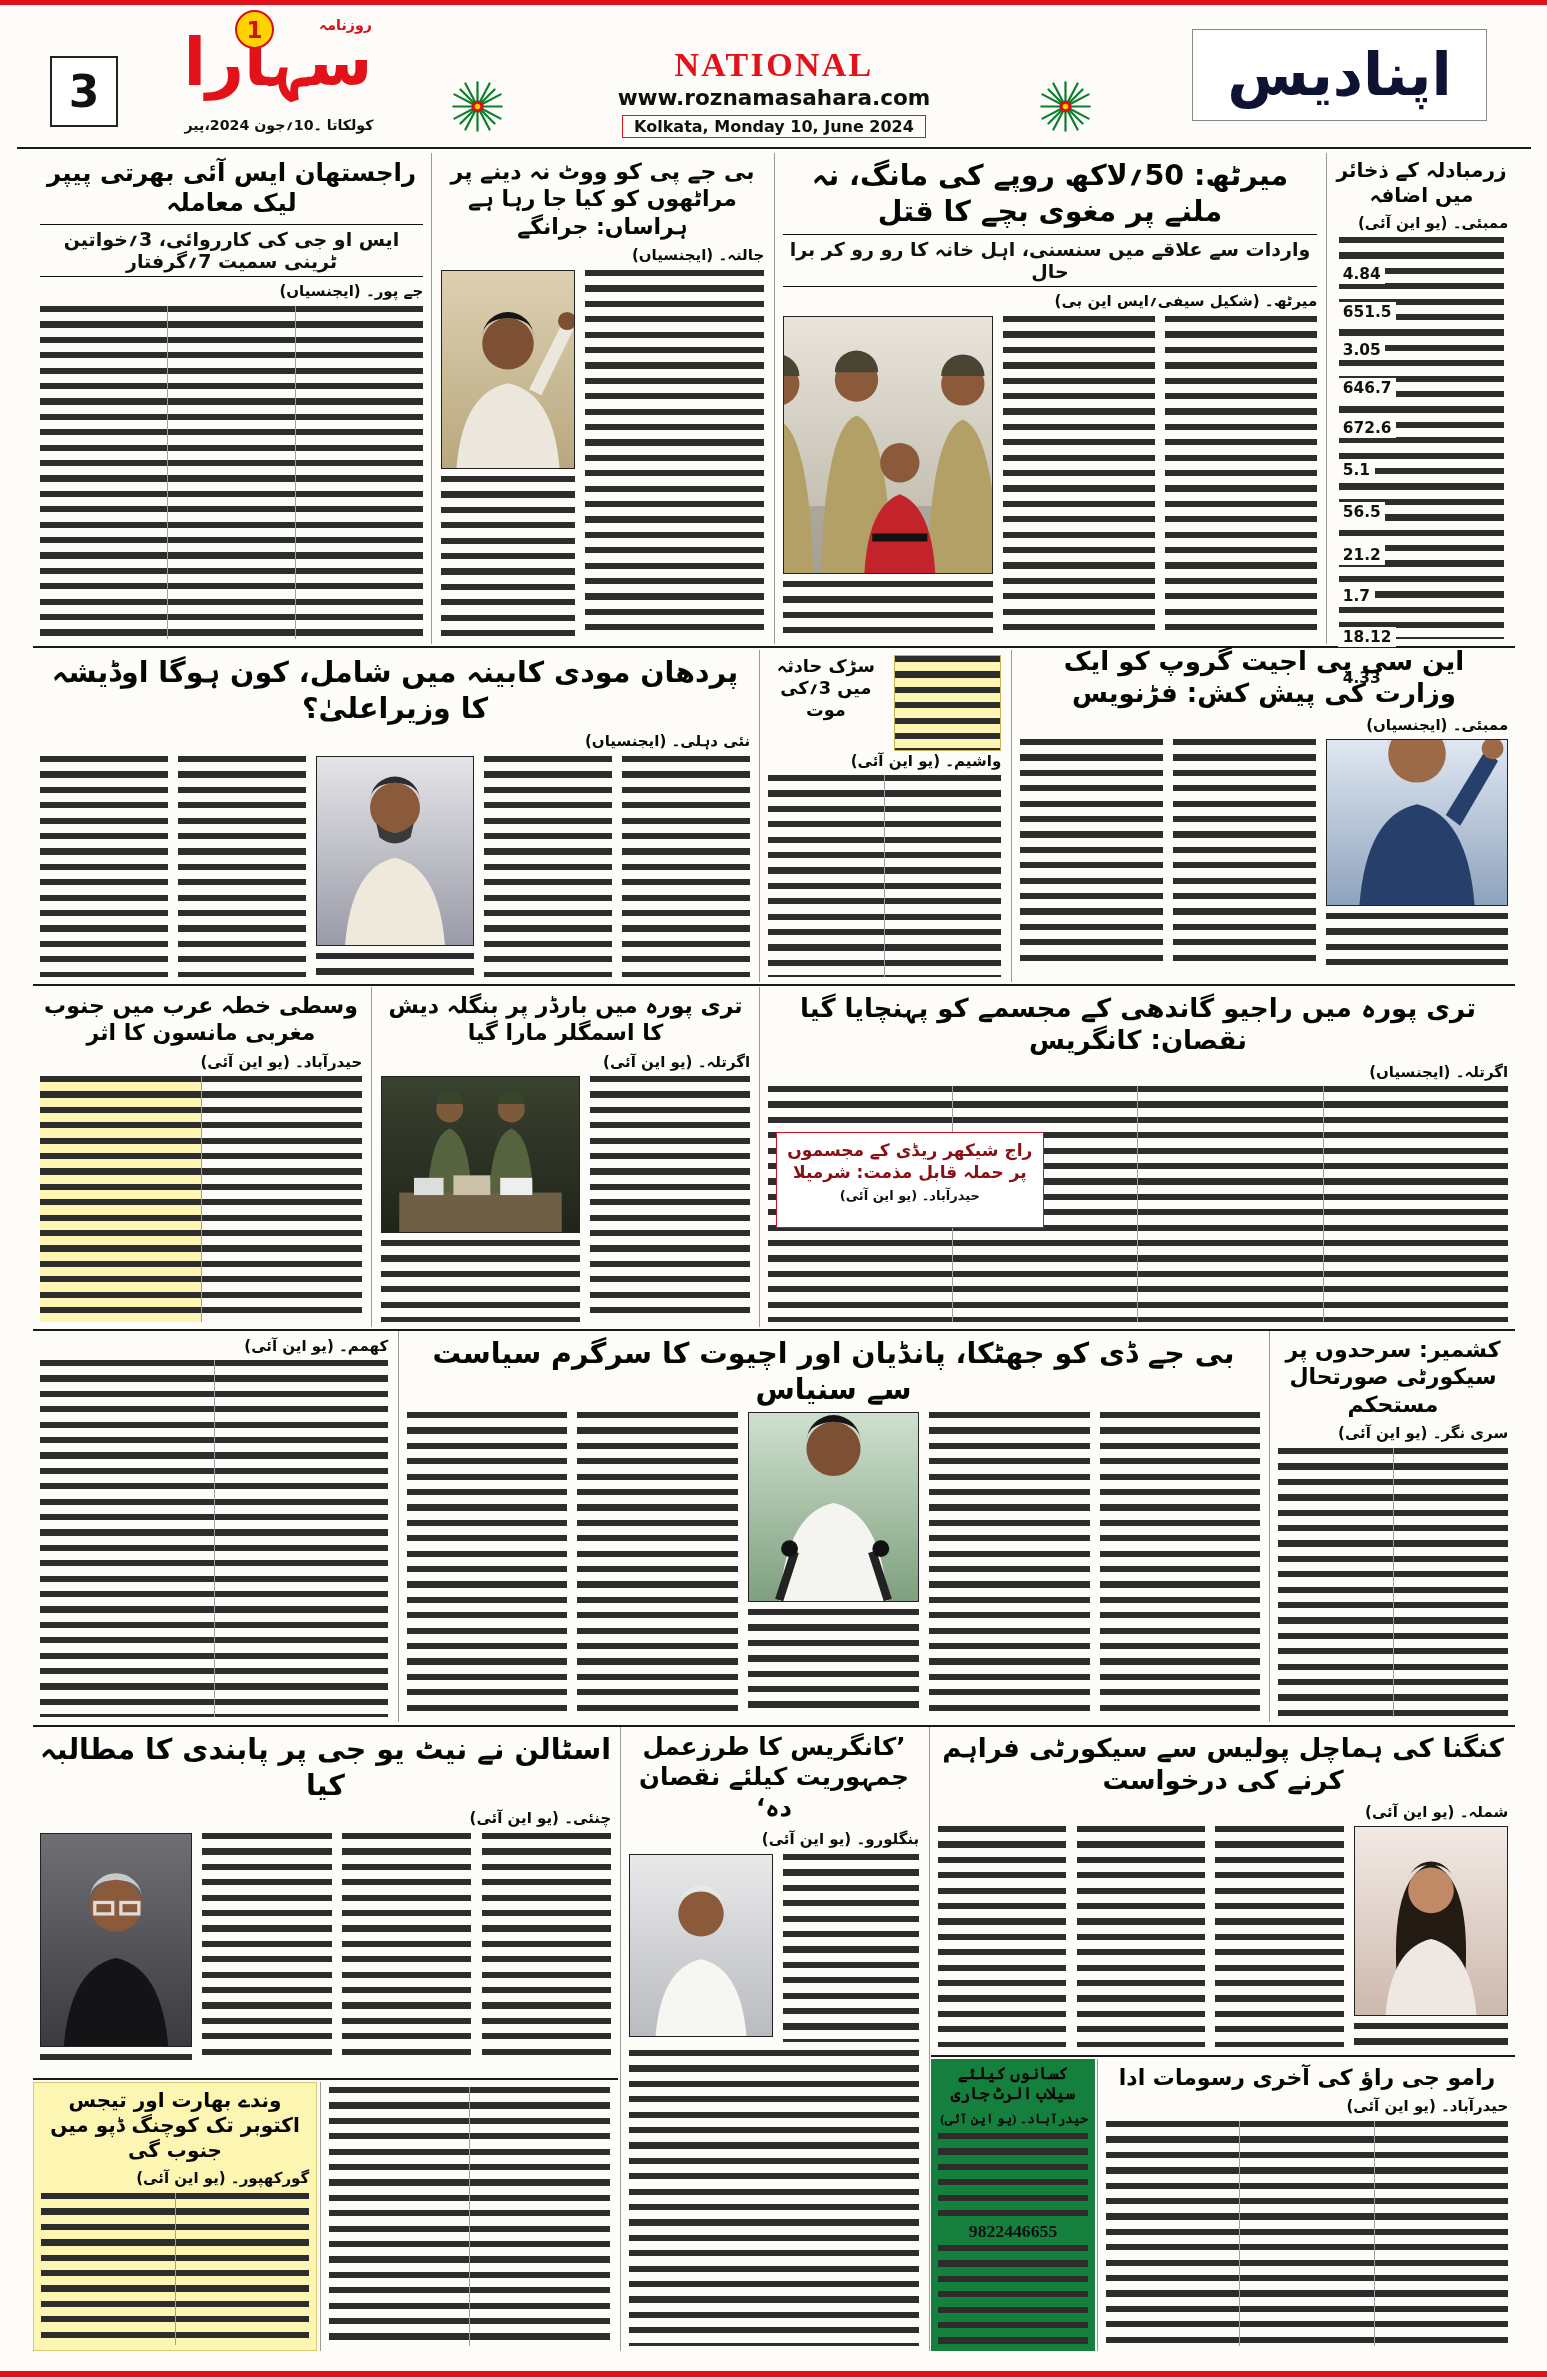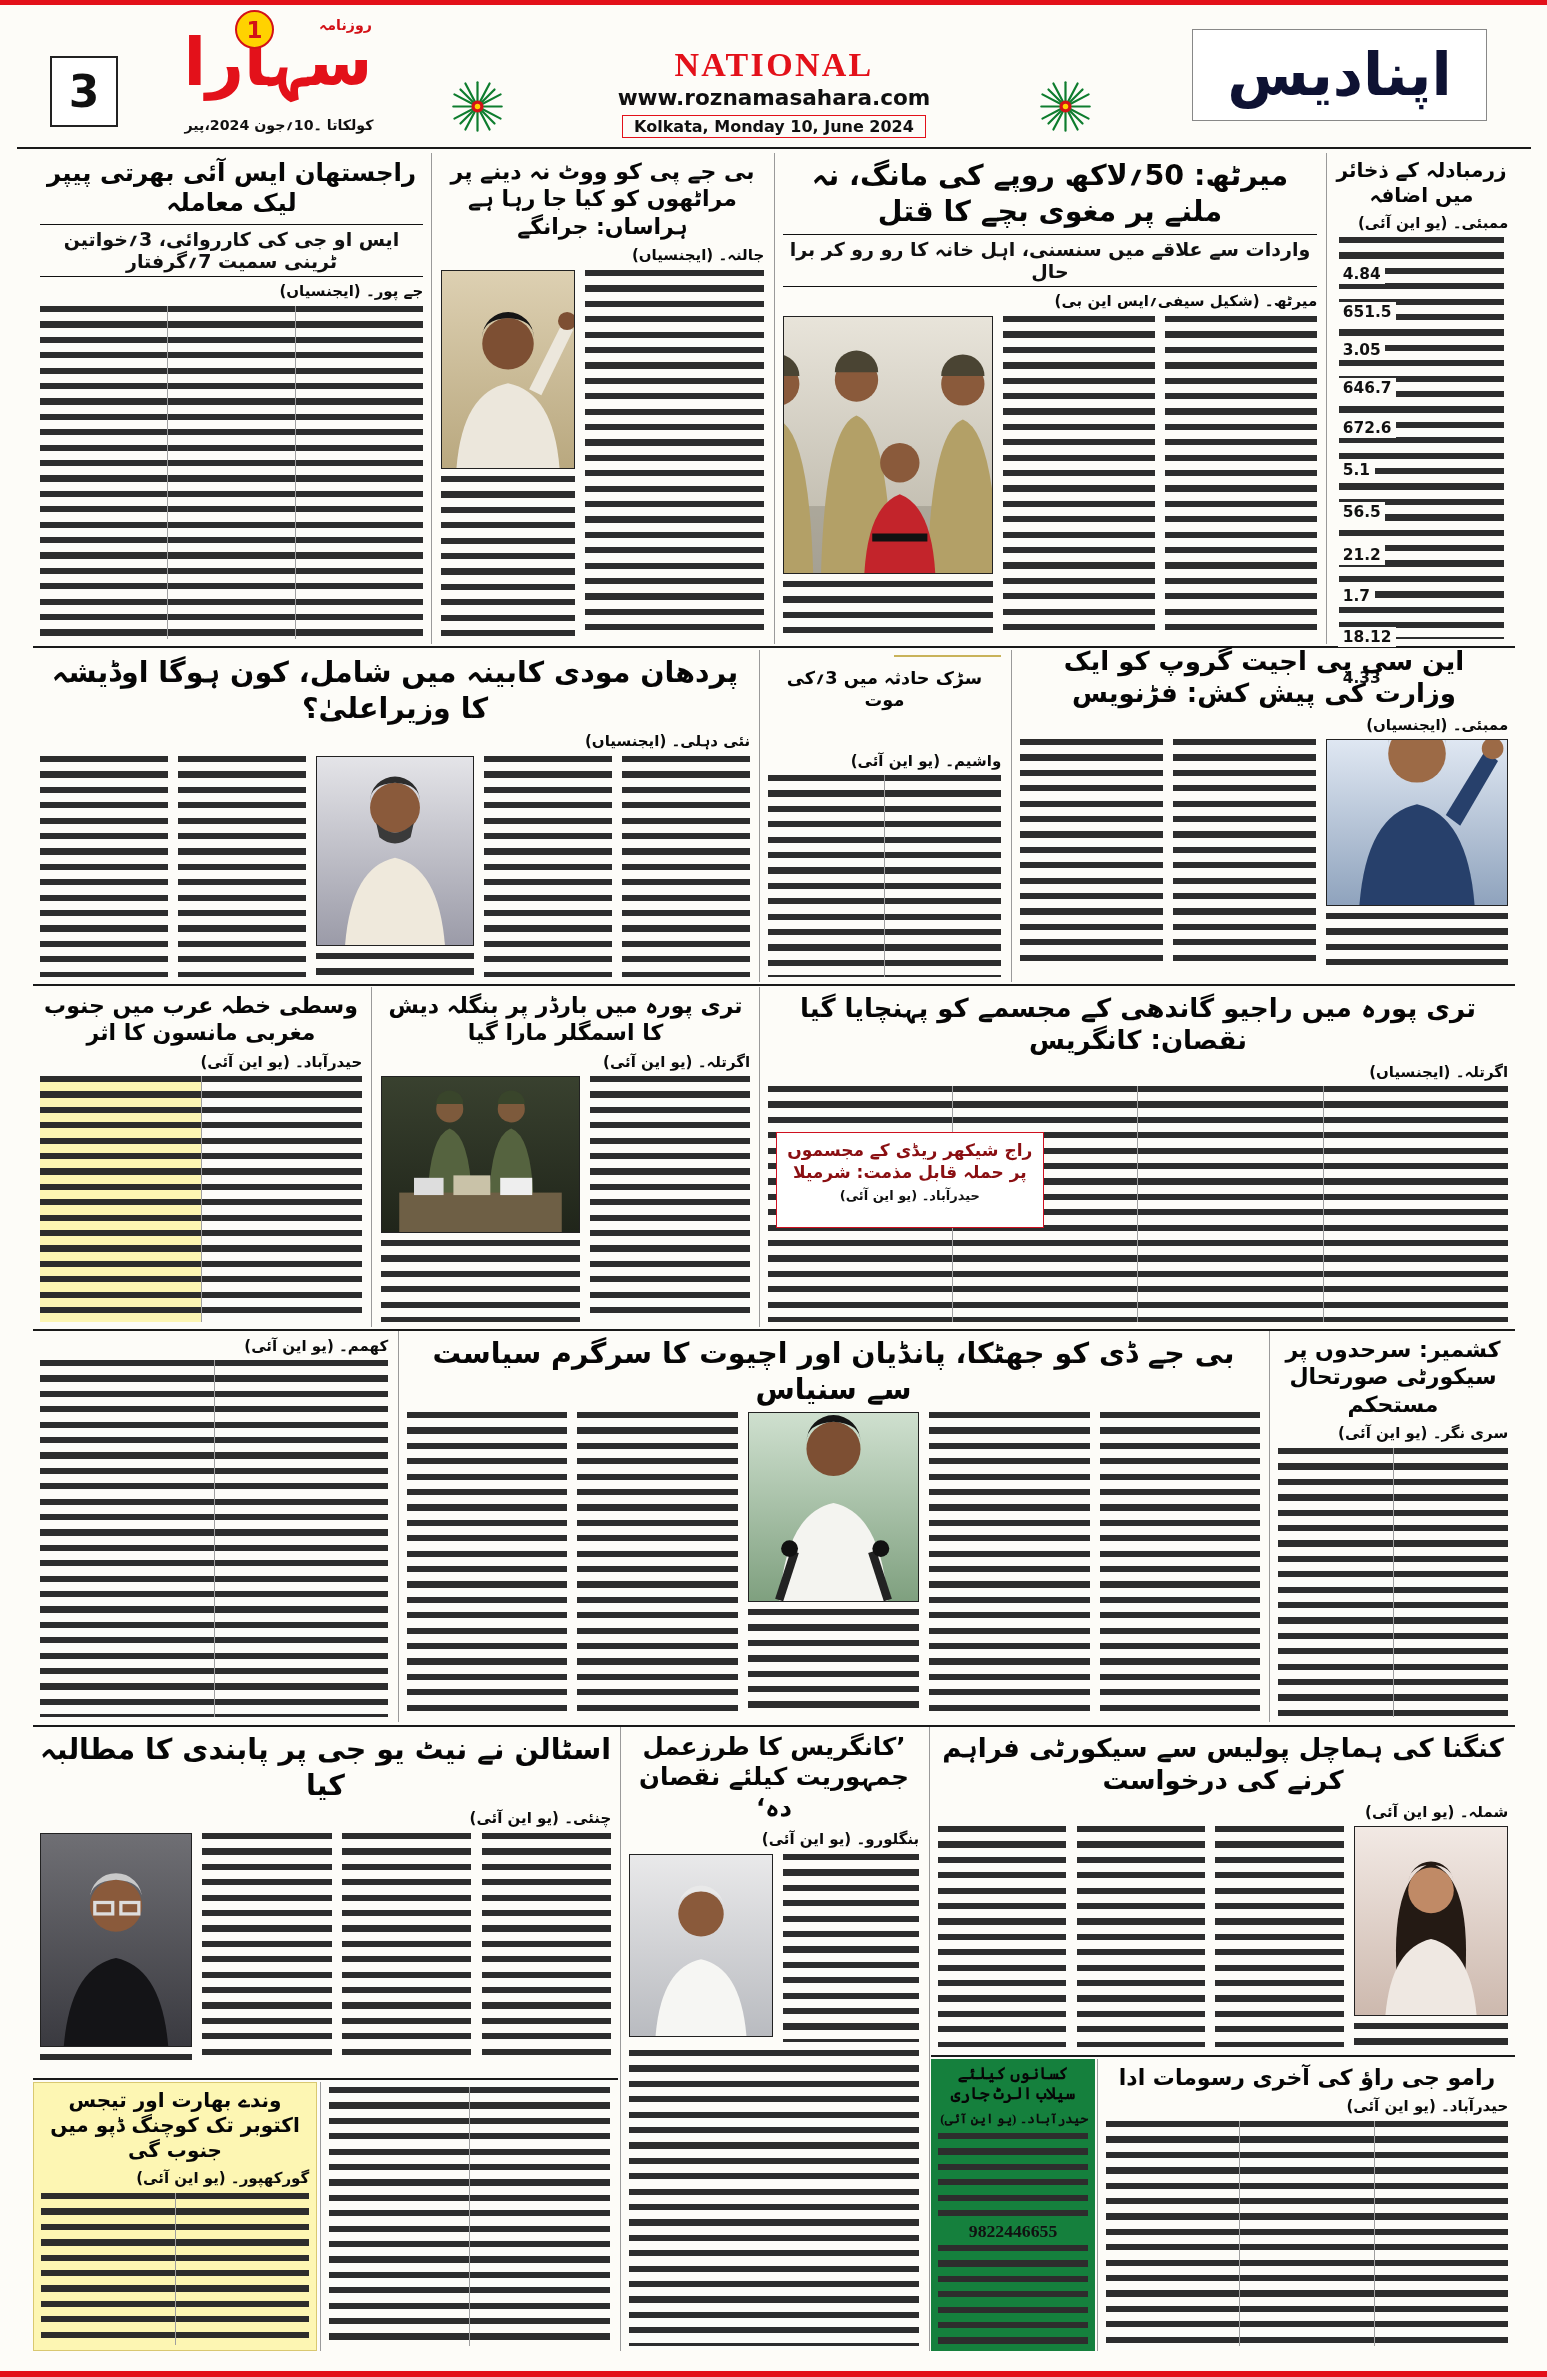--- a/index.html
+++ b/index.html
@@ -227,21 +227,21 @@
         </svg>
       </div>
       <div class="tx grow"></div>
     </div>
     <div class="col tx"></div>
     <div class="col tx"></div>
   </div>
 </section>
 
 <section class="art" style="left:761px;top:650px;width:247px;height:332px;">
-  <div class="split" style="height:96px;flex-direction:column;">
+  <div class="split" style="height:96px;">
     <div class="tx ybg" style="width:45%;border:0.6px solid #c9b35a;"></div>
     <h2 class="hl h32" style="flex:1;">سڑک حادثہ میں 3؍کی موت</h2>
   </div>
   <div class="by">واشیم۔ (یو این آئی)</div>
   <div class="cols grow">
     <div class="col tx"></div>
     <div class="col tx"></div>
   </div>
 </section>
 

